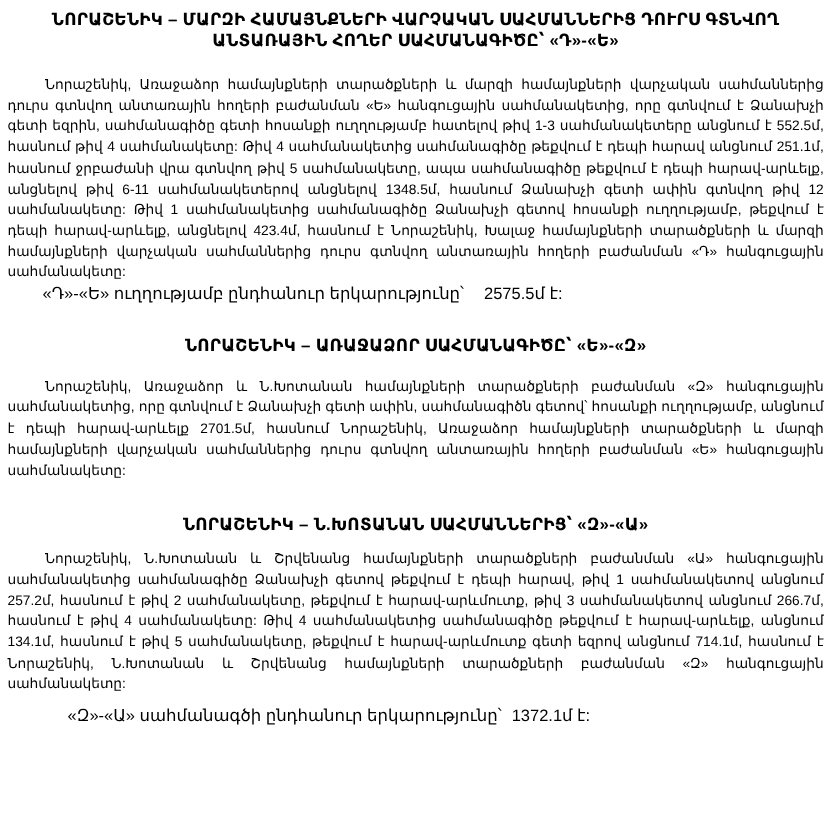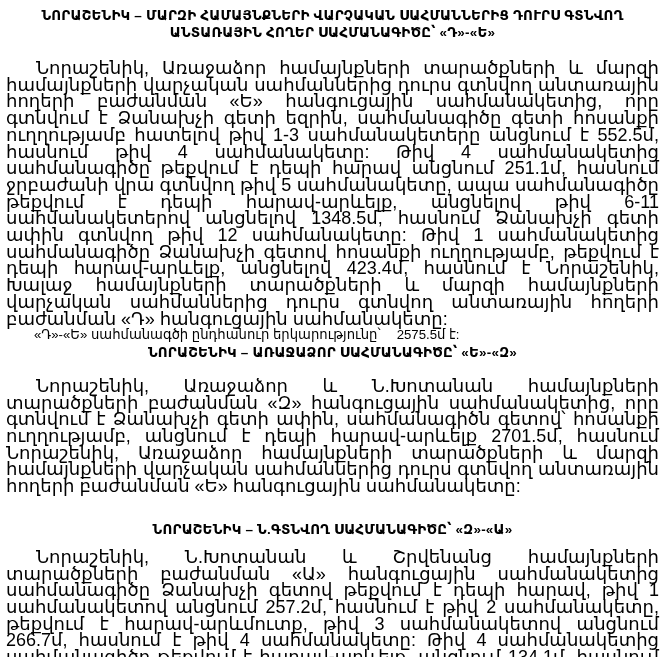--- a/index.html
+++ b/index.html
@@ -22,24 +22,24 @@
       box-sizing: border-box;
     }
     .title {
       text-align: center;
       font-size: 13.5px;
       line-height: 17px;
       letter-spacing: 0.2px;
       margin: 0;
     }
     .title-1 { padding-top: 7px; }
-    .title-2 { }
+    .title-2 { margin-top: 24px; }
     .title-3 { margin-top: 26px; }
     .para {
-      font-size: 18px;
+      font-size: 11px;
       line-height: 16.7px;
       text-align: justify;
       text-indent: 30px;
       margin: 0;
     }
     .para-1 { margin-top: 19px; }
     .para-2 { margin-top: 17px; }
     .para-3 { margin-top: 11px; }
     .total {
       font-size: 13.2px;
@@ -53,27 +53,27 @@
     .total-value-2 { margin-left: 8px; }
   </style>
 </head>
 <body>
 
 <div class="page">
 
   <section>
     <h1 class="title title-1">ՆՈՐԱՇԵՆԻԿ – ՄԱՐԶԻ ՀԱՄԱՅՆՔՆԵՐԻ ՎԱՐՉԱԿԱՆ ՍԱՀՄԱՆՆԵՐԻՑ ԴՈՒՐՍ ԳՏՆՎՈՂ ԱՆՏԱՌԱՅԻՆ ՀՈՂԵՐ ՍԱՀՄԱՆԱԳԻԾԸ՝ «Դ»-«Ե»</h1>
     <p class="para para-1">Նորաշենիկ, Առաջաձոր համայնքների տարածքների և մարզի համայնքների վարչական սահմաններից դուրս գտնվող անտառային հողերի բաժանման «Ե» հանգուցային սահմանակետից, որը գտնվում է Ձանախչի գետի եզրին, սահմանագիծը գետի հոսանքի ուղղությամբ հատելով թիվ 1-3 սահմանակետերը անցնում է 552.5մ, հասնում թիվ 4 սահմանակետը: Թիվ 4 սահմանակետից սահմանագիծը թեքվում է դեպի հարավ անցնում 251.1մ, հասնում ջրբաժանի վրա գտնվող թիվ 5 սահմանակետը, ապա սահմանագիծը թեքվում է դեպի հարավ-արևելք, անցնելով թիվ 6-11 սահմանակետերով անցնելով 1348.5մ, հասնում Ձանախչի գետի ափին գտնվող թիվ 12 սահմանակետը: Թիվ 1 սահմանակետից սահմանագիծը Ձանախչի գետով հոսանքի ուղղությամբ, թեքվում է դեպի հարավ-արևելք, անցնելով 423.4մ, հասնում է Նորաշենիկ, Խալաջ համայնքների տարածքների և մարզի համայնքների վարչական սահմաններից դուրս գտնվող անտառային հողերի բաժանման «Դ» հանգուցային սահմանակետը:</p>
-    <p class="total"><span>«Դ»-«Ե» սահմանագծի ընդհանուր երկարությունը՝</span><span class="total-value">2575.5մ է:</span></p>
+    <p class="total"><span>«Դ»-«Ե» ուղղությամբ ընդհանուր երկարությունը՝</span><span class="total-value">2575.5մ է:</span></p>
   </section>
 
   <section>
     <h1 class="title title-2">ՆՈՐԱՇԵՆԻԿ – ԱՌԱՋԱՁՈՐ ՍԱՀՄԱՆԱԳԻԾԸ՝ «Ե»-«Զ»</h1>
     <p class="para para-2">Նորաշենիկ, Առաջաձոր և Ն.Խոտանան համայնքների տարածքների բաժանման «Զ» հանգուցային սահմանակետից, որը գտնվում է Ձանախչի գետի ափին, սահմանագիծն գետով՝ հոսանքի ուղղությամբ, անցնում է դեպի հարավ-արևելք 2701.5մ, հասնում Նորաշենիկ, Առաջաձոր համայնքների տարածքների և մարզի համայնքների վարչական սահմաններից դուրս գտնվող անտառային հողերի բաժանման «Ե» հանգուցային սահմանակետը:</p>
   </section>
 
   <section>
-    <h1 class="title title-3">ՆՈՐԱՇԵՆԻԿ – Ն.ԳՏՆՎՈՂ ՍԱՀՄԱՆԱԳԻԾԸ՝ «Զ»-«Ա»</h1>
+    <h1 class="title title-3">ՆՈՐԱՇԵՆԻԿ – Ն.ԽՈՏԱՆԱՆ ՍԱՀՄԱՆՆԵՐԻՑ՝ «Զ»-«Ա»</h1>
     <p class="para para-3">Նորաշենիկ, Ն.Խոտանան և Շրվենանց համայնքների տարածքների բաժանման «Ա» հանգուցային սահմանակետից սահմանագիծը Ձանախչի գետով թեքվում է դեպի հարավ, թիվ 1 սահմանակետով անցնում 257.2մ, հասնում է թիվ 2 սահմանակետը, թեքվում է հարավ-արևմուտք, թիվ 3 սահմանակետով անցնում 266.7մ, հասնում է թիվ 4 սահմանակետը: Թիվ 4 սահմանակետից սահմանագիծը թեքվում է հարավ-արևելք, անցնում 134.1մ, հասնում է թիվ 5 սահմանակետը, թեքվում է հարավ-արևմուտք գետի եզրով անցնում 714.1մ, հասնում է Նորաշենիկ, Ն.Խոտանան և Շրվենանց համայնքների տարածքների բաժանման «Զ» հանգուցային սահմանակետը:</p>
     <p class="total total-3"><span>«Զ»-«Ա» սահմանագծի ընդհանուր երկարությունը՝</span><span class="total-value-2">1372.1մ է:</span></p>
   </section>
 
 </div>
 
 </body></html>

